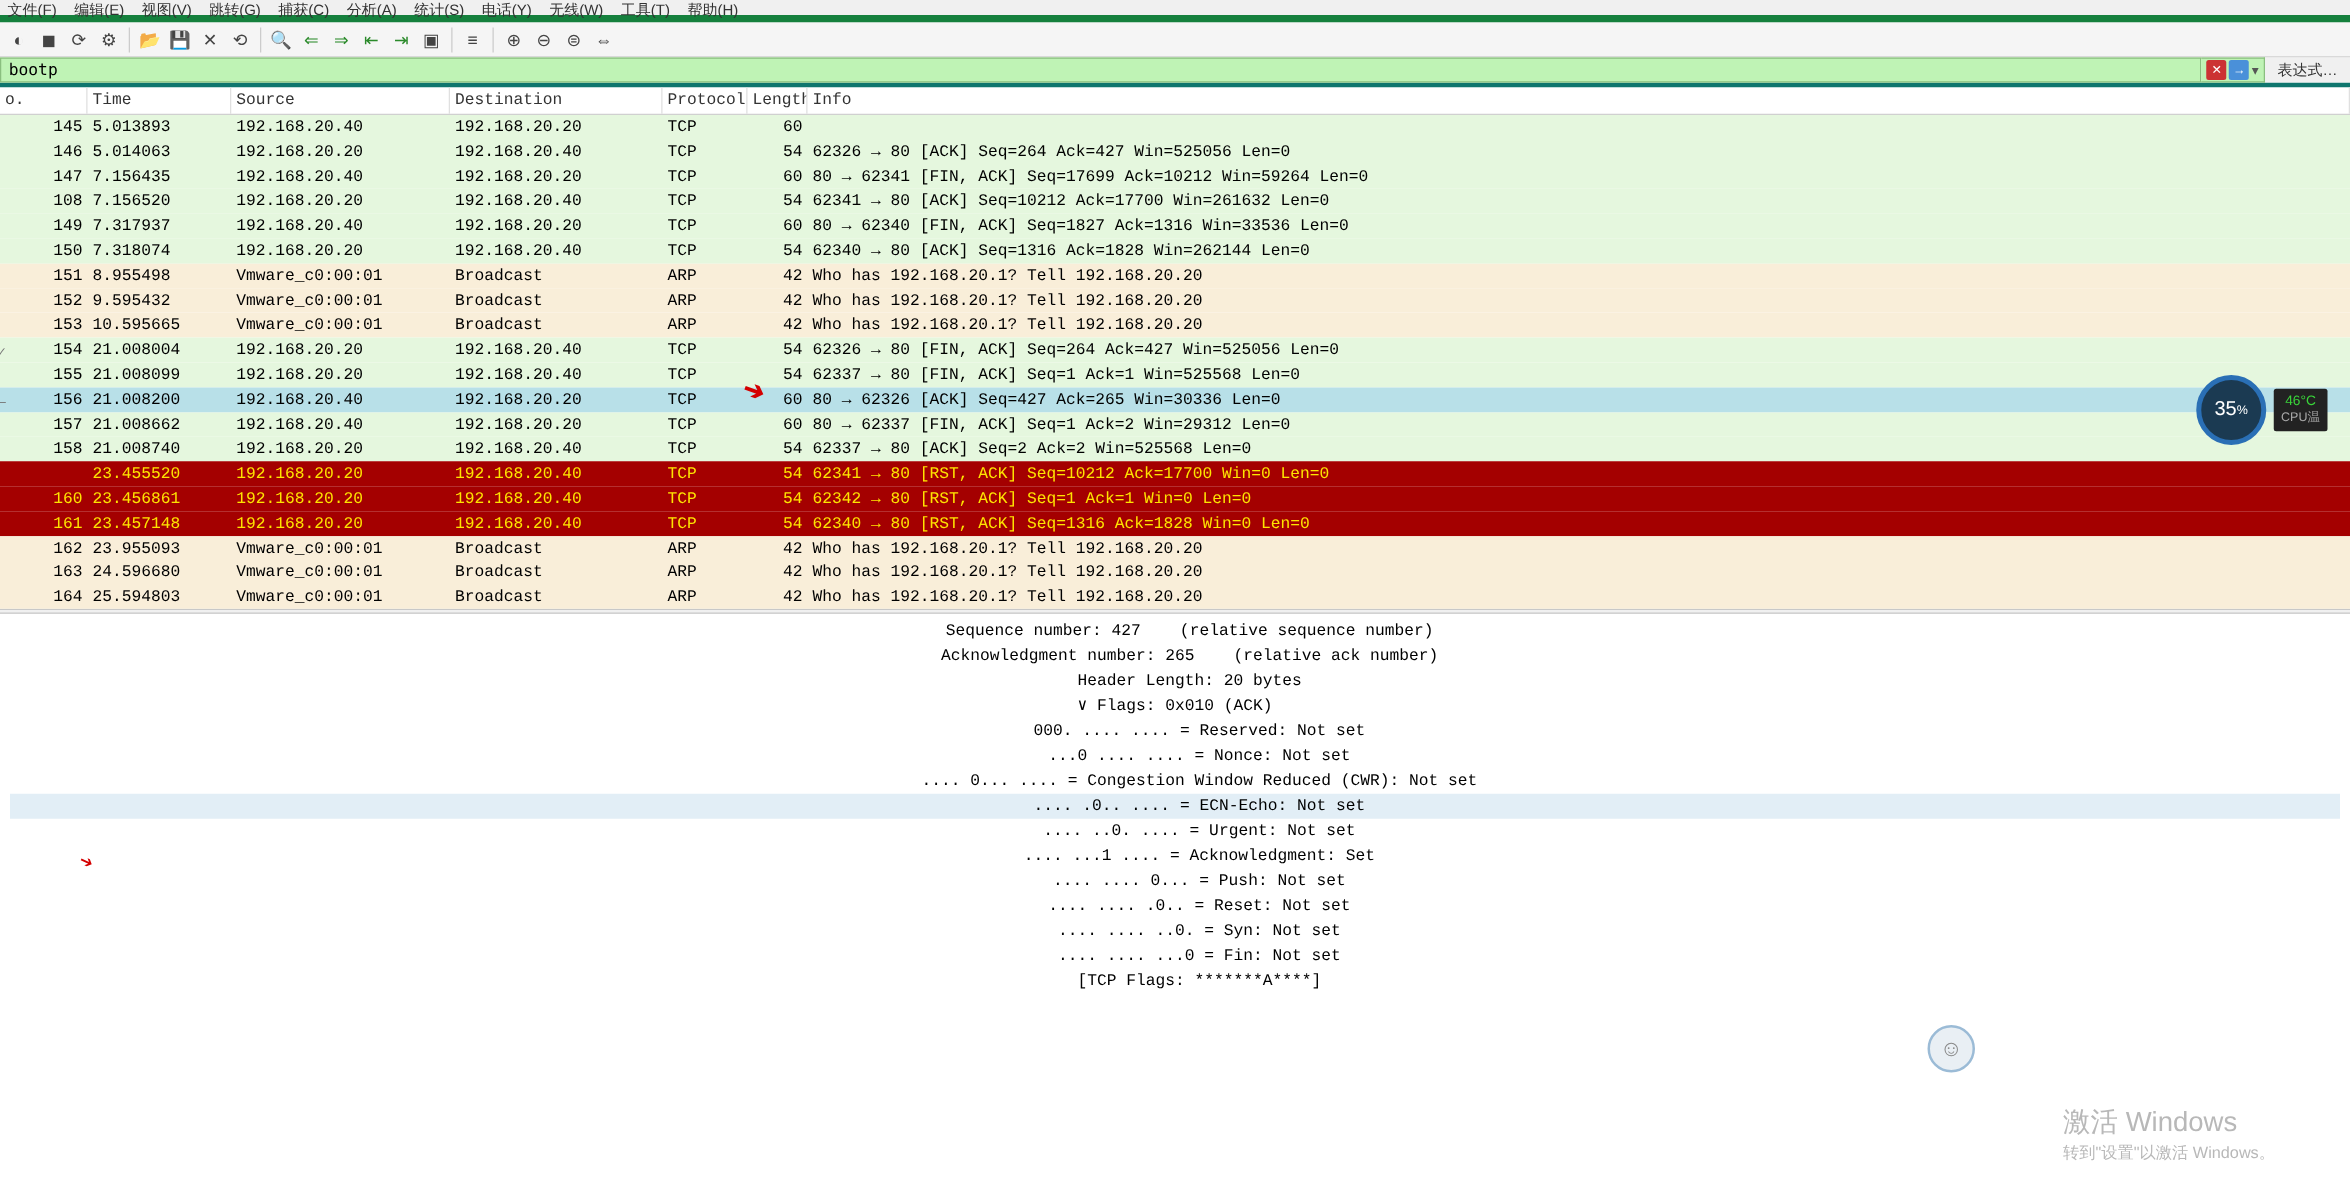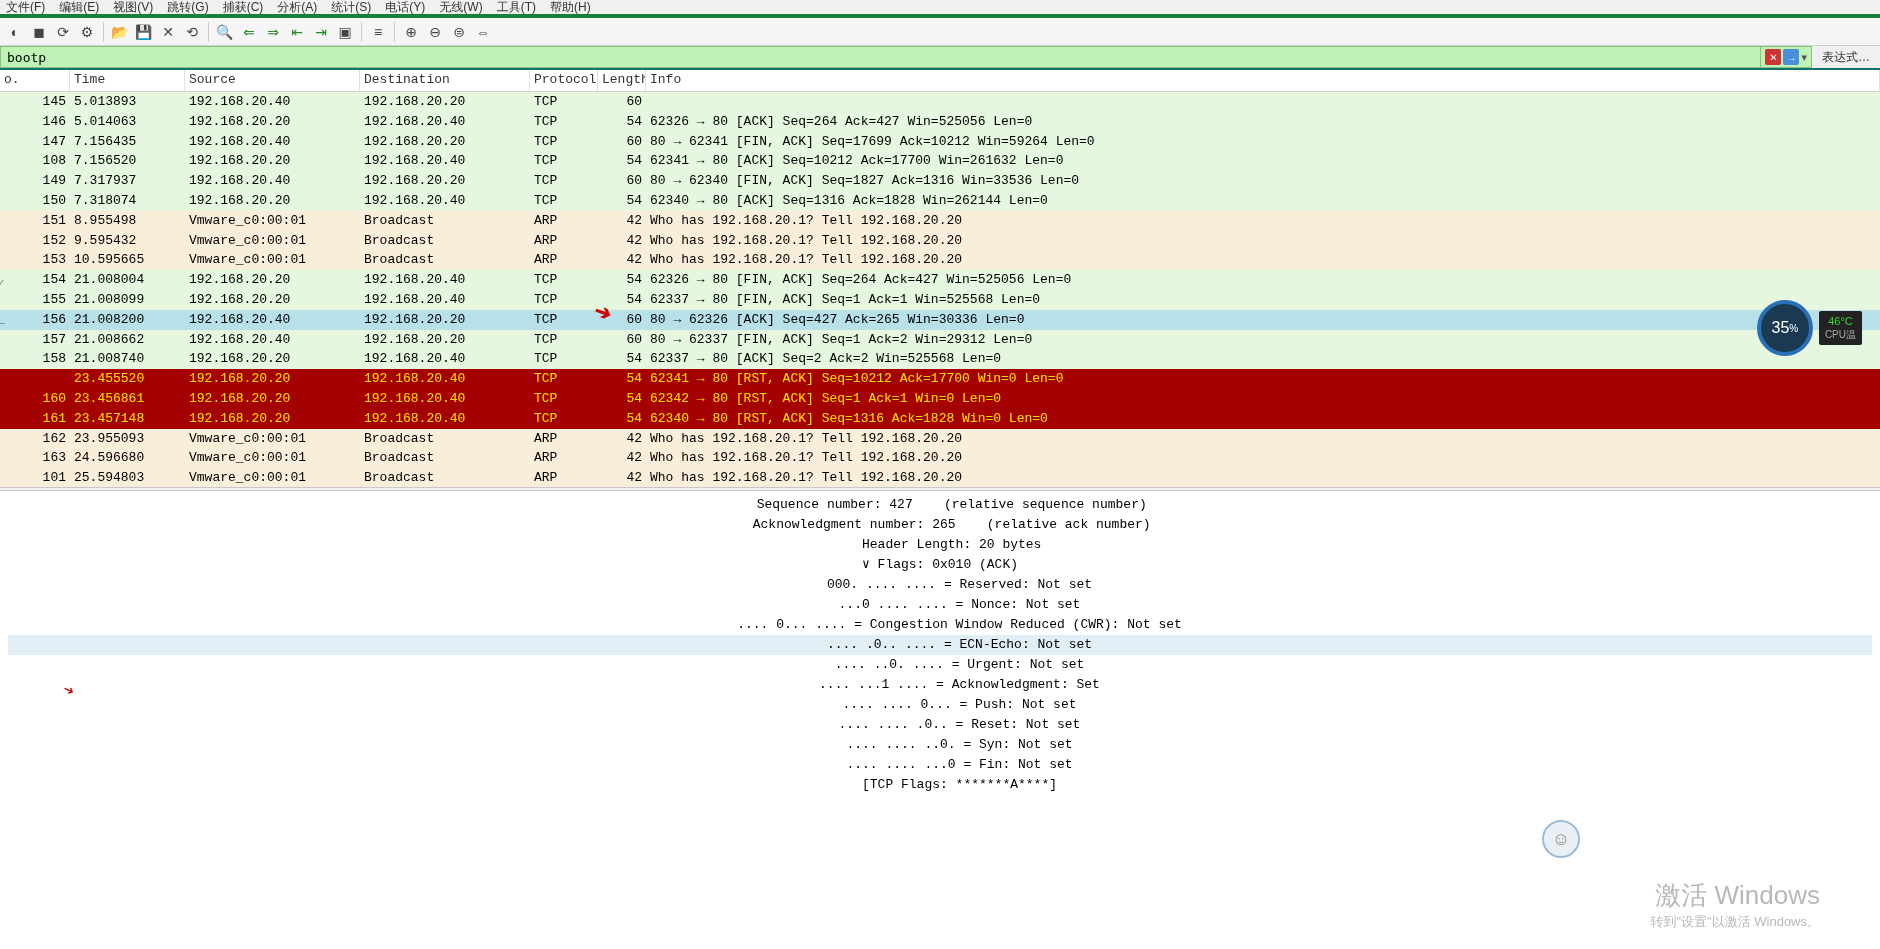--- a/index.html
+++ b/index.html
@@ -8,23 +8,23 @@
     font-size: 12px;
     background: #fff;
     overflow: hidden;
     width: 1880px;
     height: 949px;
     position: relative;
   }
   .menubar {
     height: 18px;
     background: #f0f0f0;
-    border-bottom: 4px solid #15803d;
-    display: flex;
-    align-items: center;
+    border-bottom: 6px solid #15803d;
+    display: flex;
+    align-items: flex-start;
     padding-left: 6px;
     font-size: 12px;
     color: #333;
   }
   .menubar span { margin-right: 14px; cursor: default; }
   .toolbar {
     height: 28px;
     background: #f5f5f5;
     border-bottom: 1px solid #d0d0d0;
     display: flex;
@@ -37,21 +37,21 @@
     border: 1px solid transparent;
     display: flex; align-items: center; justify-content: center;
     font-size: 14px;
     color: #444;
   }
   .tb-sep { width: 1px; height: 20px; background: #ccc; margin: 0 3px; }
   .filter-bar {
     height: 24px;
     display: flex;
     align-items: stretch;
-    border-bottom: 2px solid #0f766e;
+    border-bottom: 4px solid #0f766e;
   }
   .filter-input {
     flex: 1;
     background: #bff3b5;
     border: 1px solid #8abf7f;
     padding: 0 6px;
     font-family: Consolas, monospace;
     font-size: 13px;
     outline: none;
   }
@@ -152,21 +152,21 @@
   .detail-line { white-space: pre; }
   .detail-sel { background: #e2eef6; }
   .watermark {
     position: absolute;
     right: 60px;
     bottom: 18px;
     color: #b8b8b8;
     font-family: "Microsoft YaHei", sans-serif;
     text-align: left;
   }
-  .watermark .w1 { font-size: 26px; text-align: right; }
+  .watermark .w1 { font-size: 22px; }
   .watermark .w2 { font-size: 13px; }
   .widget {
     position: absolute;
     right: 18px;
     top: 300px;
     display: flex;
     align-items: center;
     gap: 6px;
   }
   .ring {
@@ -433,21 +433,21 @@
     <div class="packet-row bg-arp">
       <div class="col-no" style="text-align: right;">163</div>
       <div class="col-time">24.596680</div>
       <div class="col-src">Vmware_c0:00:01</div>
       <div class="col-dst">Broadcast</div>
       <div class="col-proto">ARP</div>
       <div class="col-len" style="text-align: right;">42</div>
       <div class="col-info">Who has 192.168.20.1? Tell 192.168.20.20</div>
     </div>
     <div class="packet-row bg-arp">
-      <div class="col-no" style="text-align: right;">101</div>
+      <div class="col-no" style="text-align: right;">164</div>
       <div class="col-time">25.594803</div>
       <div class="col-src">Vmware_c0:00:01</div>
       <div class="col-dst">Broadcast</div>
       <div class="col-proto">ARP</div>
       <div class="col-len" style="text-align: right;">42</div>
       <div class="col-info">Who has 192.168.20.1? Tell 192.168.20.20</div>
     </div>
   </div>
 
 <div class="arrow-annot" style="left:595px; top:300px;">➔</div>

